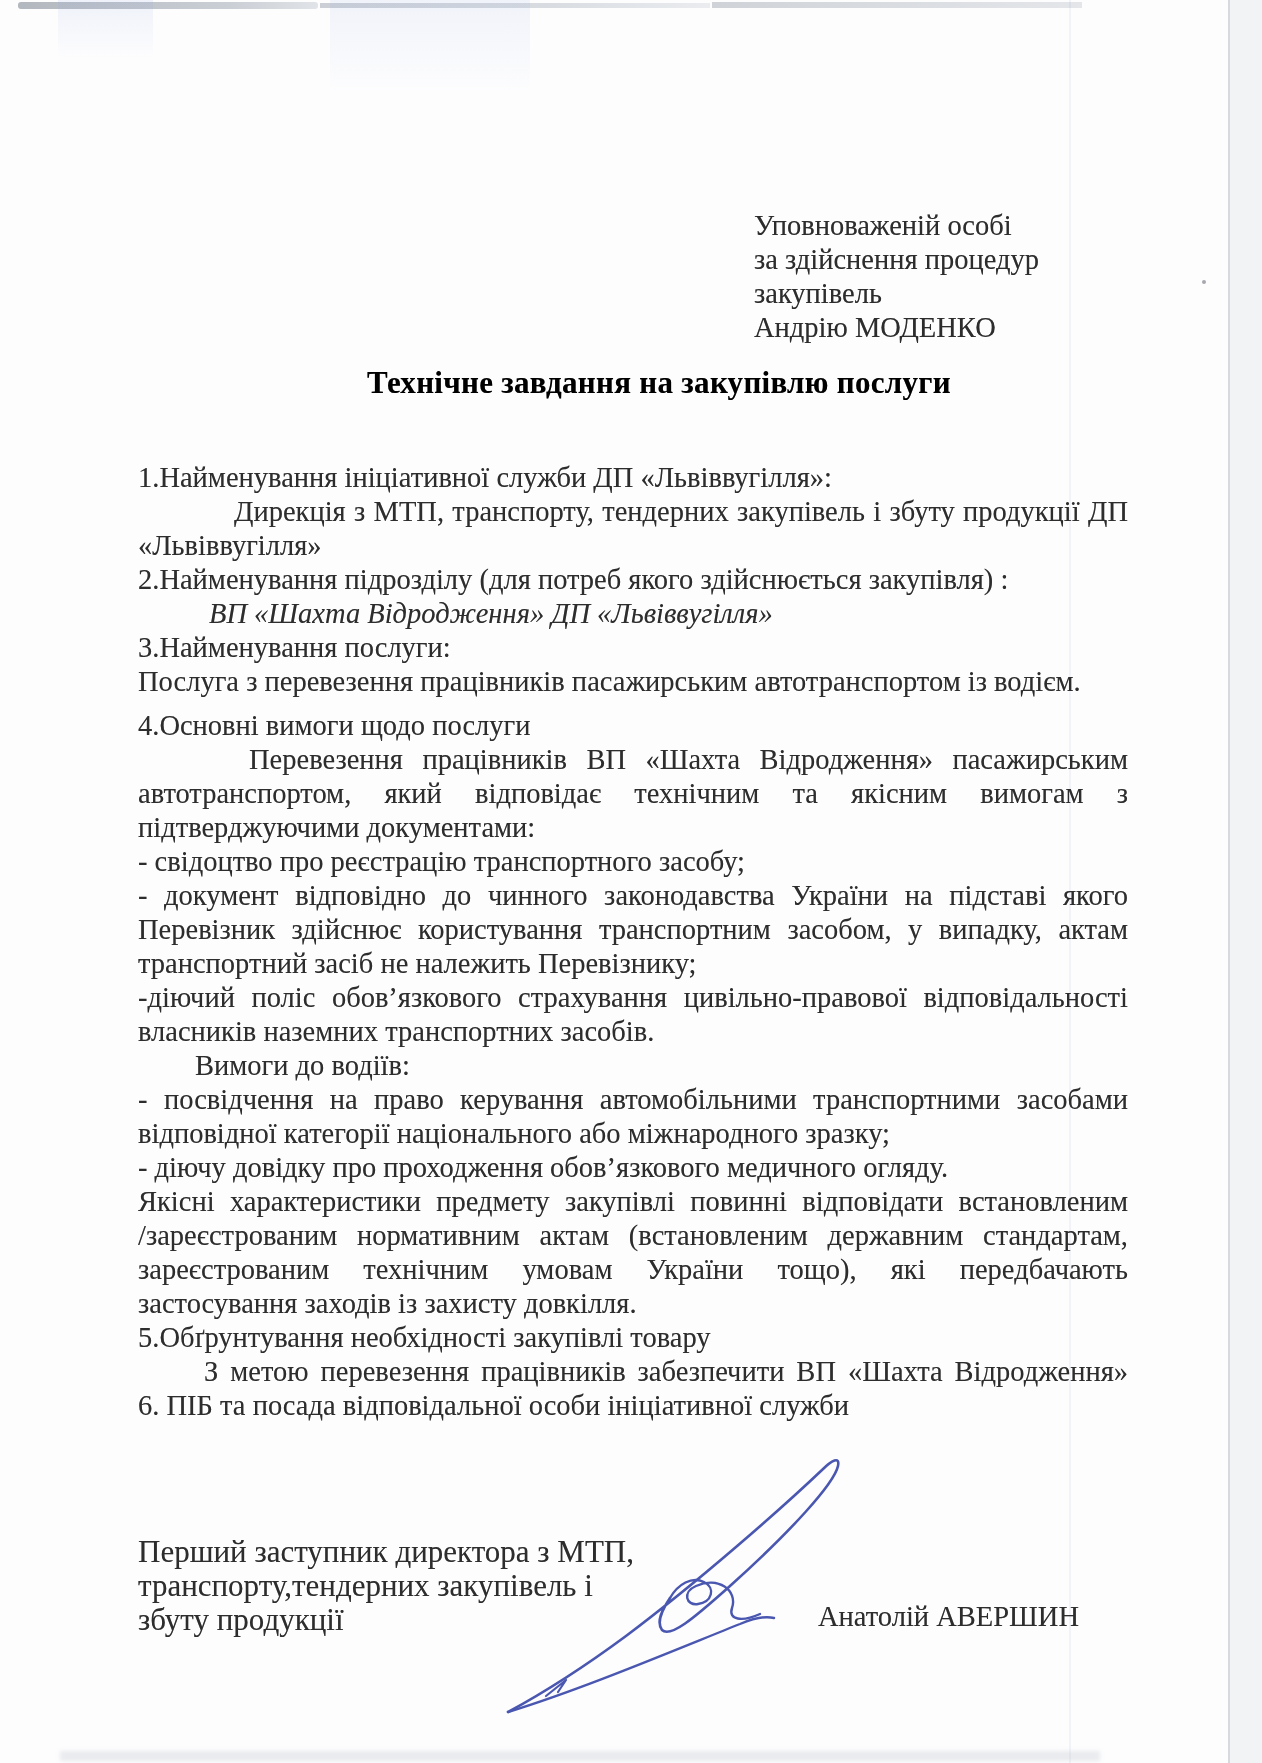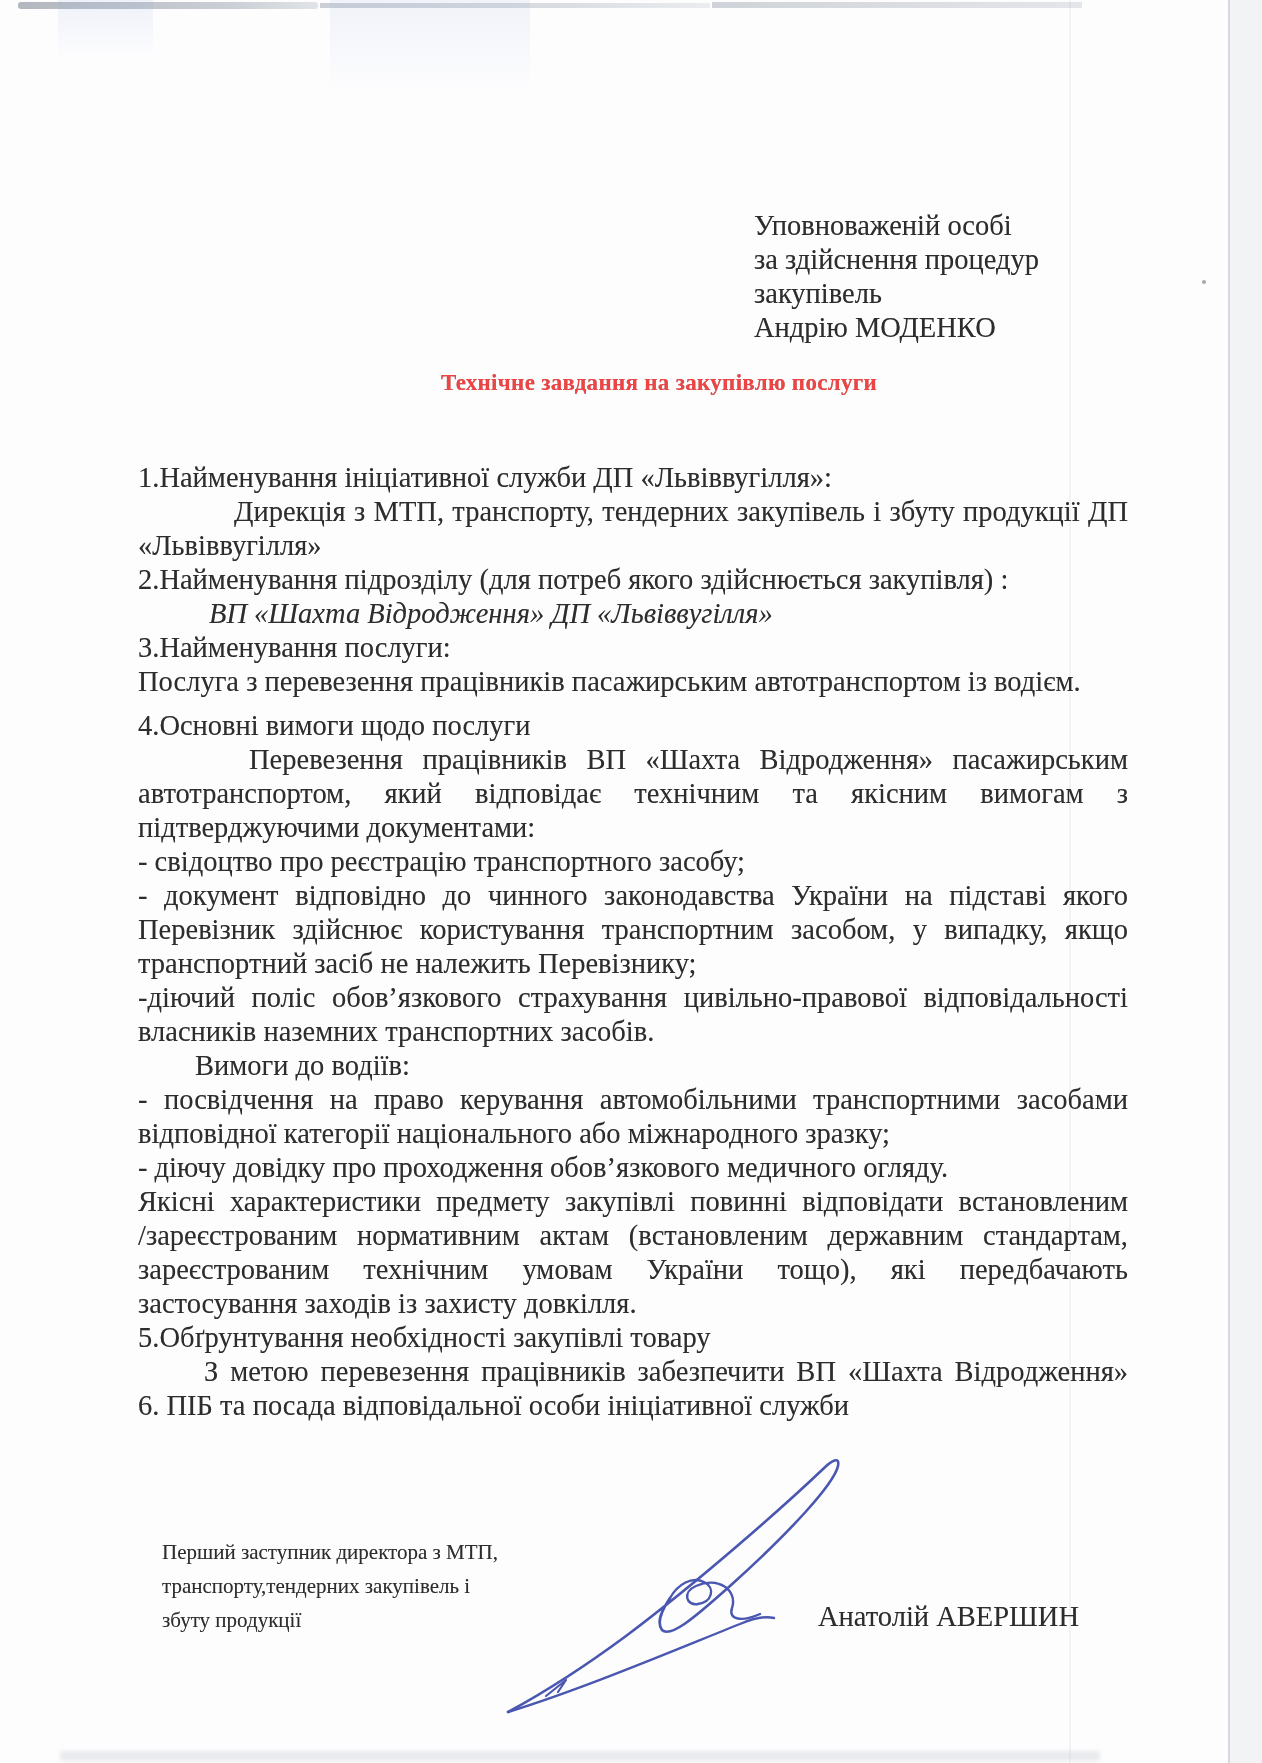--- a/index.html
+++ b/index.html
@@ -27,34 +27,34 @@
   .edge-line{position:absolute;left:1228px;top:0;bottom:0;width:2px;background:rgba(168,174,184,.45);}
   .edge-band{position:absolute;left:1230px;top:0;bottom:0;width:32px;background:#f2f3f5;}
   .speck{position:absolute;left:1202px;top:280px;width:4px;height:4px;border-radius:50%;
     background:rgba(95,98,108,.55);}
   .bottom-smudge{position:absolute;left:60px;top:1751px;width:1040px;height:10px;
     background:rgba(162,167,177,.22);filter:blur(2px);}
   
   .addressee{position:absolute;left:754px;top:196px;width:320px;
     font-size:28.5px;line-height:34px;text-shadow:0 0 .4px rgba(0,0,0,.35);margin-top:13px;}
   .doc-title{position:absolute;left:142px;top:365px;width:990px;
-    text-align:center;font-weight:bold;font-size:23px;line-height:36px;color:#ef4444;
+    text-align:center;font-weight:bold;font-size:31px;line-height:36px;color:#000000;
     transform:translateX(22px);text-shadow:0 0 .4px rgba(0,0,0,.4);letter-spacing:.3px;}
   .body{position:absolute;left:138px;top:461px;width:990px;
     font-size:28.5px;line-height:34px;text-shadow:0 0 .4px rgba(0,0,0,.3);}
   .ln{min-height:34px;}
   .j{text-align:justify;text-align-last:justify;text-justify:inter-word;}
   .ind1{padding-left:96px;}
   .ind2{padding-left:71px;font-style:italic;}
   .ind3{padding-left:111px;}
   .ind4{padding-left:57px;}
   .ind5{padding-left:66px;}
   .gap{margin-top:10px;font-family:Liberation Serif, serif;}
-  .sig-left{position:absolute;left:162px;top:1535px;width:560px;
-    font-size:21px;line-height:34px;text-shadow:0 0 .4px rgba(0,0,0,.3);}
+  .sig-left{position:absolute;left:138px;top:1535px;width:560px;
+    font-size:31px;line-height:34px;text-shadow:0 0 .4px rgba(0,0,0,.3);}
   .sig-name{position:absolute;left:803px;top:1600px;
     font-size:28.5px;line-height:34px;text-shadow:0 0 .4px rgba(0,0,0,.3);margin-left:15px;}
   .sig-svg{position:absolute;left:430px;top:1440px;width:440px;height:300px;}
 </style>
 </head>
 <body>
 
 <div class="page">
 
   <div class="topband-a"></div>
@@ -84,21 +84,21 @@
     <div class="ln">2.Найменування підрозділу (для потреб якого здійснюється закупівля) :</div>
     <div class="ln ind2">ВП «Шахта Відродження» ДП «Львіввугілля»</div>
     <div class="ln">3.Найменування послуги:</div>
     <div class="ln">Послуга з перевезення працівників пасажирським автотранспортом із водієм.</div>
     <div class="ln gap">4.Основні вимоги щодо послуги</div>
     <div class="ln ind3 j">Перевезення працівників ВП «Шахта Відродження» пасажирським</div>
     <div class="ln j">автотранспортом, який відповідає технічним та якісним вимогам з</div>
     <div class="ln">підтверджуючими документами:</div>
     <div class="ln">- свідоцтво про реєстрацію транспортного засобу;</div>
     <div class="ln j">- документ відповідно до чинного законодавства України на підставі якого</div>
-    <div class="ln j">Перевізник здійснює користування транспортним засобом, у випадку, якщо</div>
+    <div class="ln j">Перевізник здійснює користування транспортним засобом, у випадку, актам</div>
     <div class="ln">транспортний засіб не належить Перевізнику;</div>
     <div class="ln j">-діючий поліс обов’язкового страхування цивільно-правової відповідальності</div>
     <div class="ln">власників наземних транспортних засобів.</div>
     <div class="ln ind4">Вимоги до водіїв:</div>
     <div class="ln j">- посвідчення на право керування автомобільними транспортними засобами</div>
     <div class="ln">відповідної категорії національного або міжнародного зразку;</div>
     <div class="ln">- діючу довідку про проходження обов’язкового медичного огляду.</div>
     <div class="ln j">Якісні характеристики предмету закупівлі повинні відповідати встановленим</div>
     <div class="ln j">/зареєстрованим нормативним актам (встановленим державним стандартам,</div>
     <div class="ln j">зареєстрованим технічним умовам України тощо), які передбачають</div>

